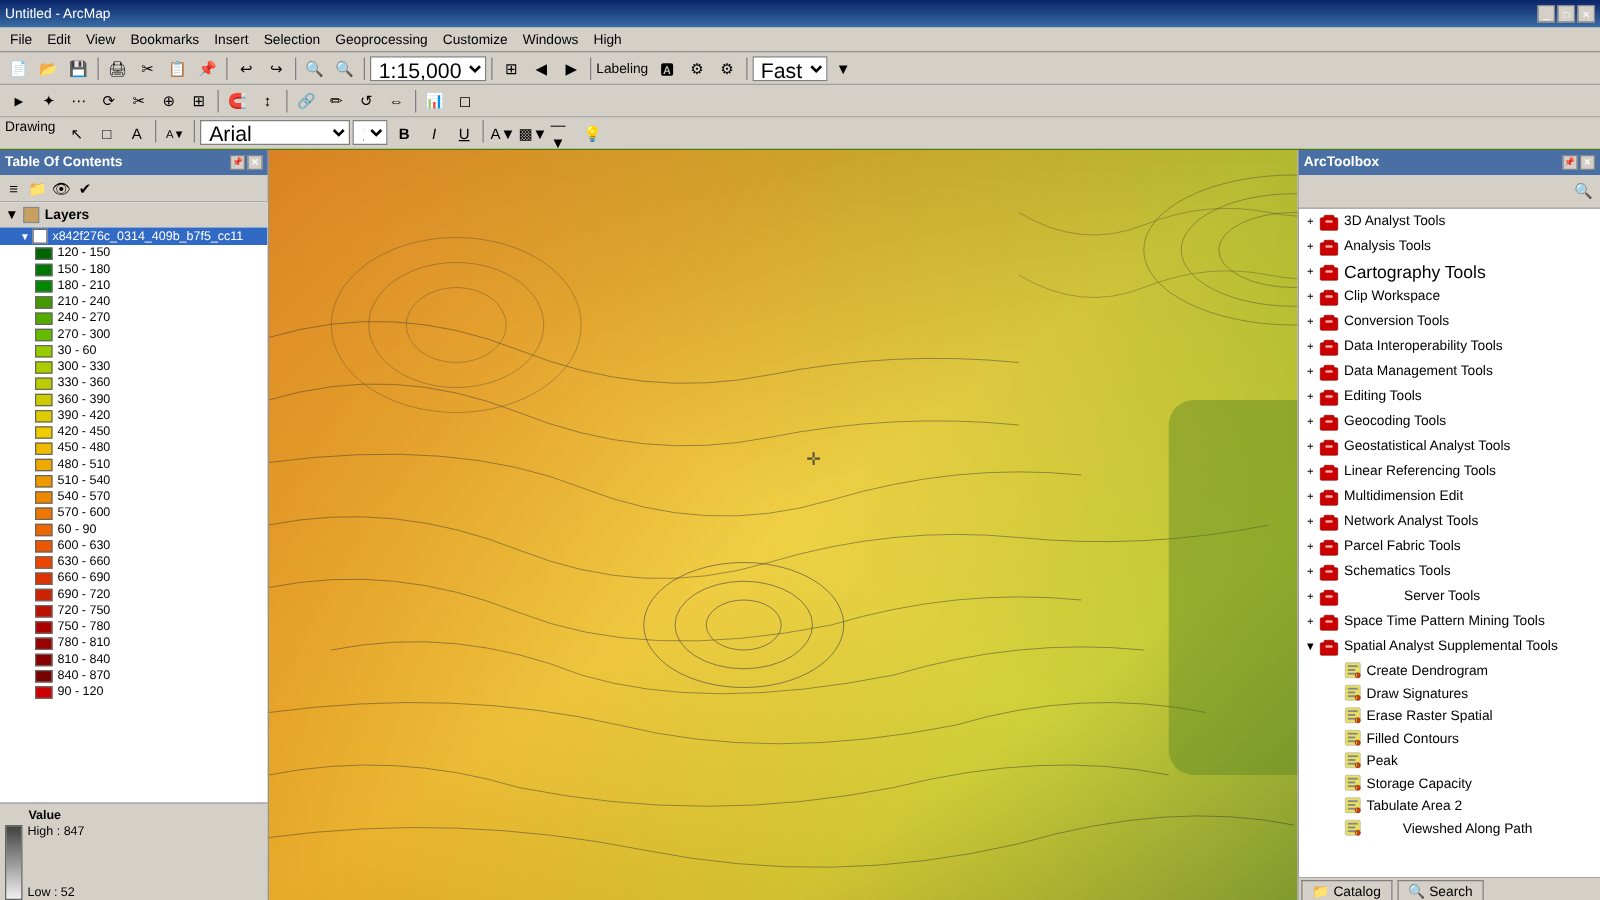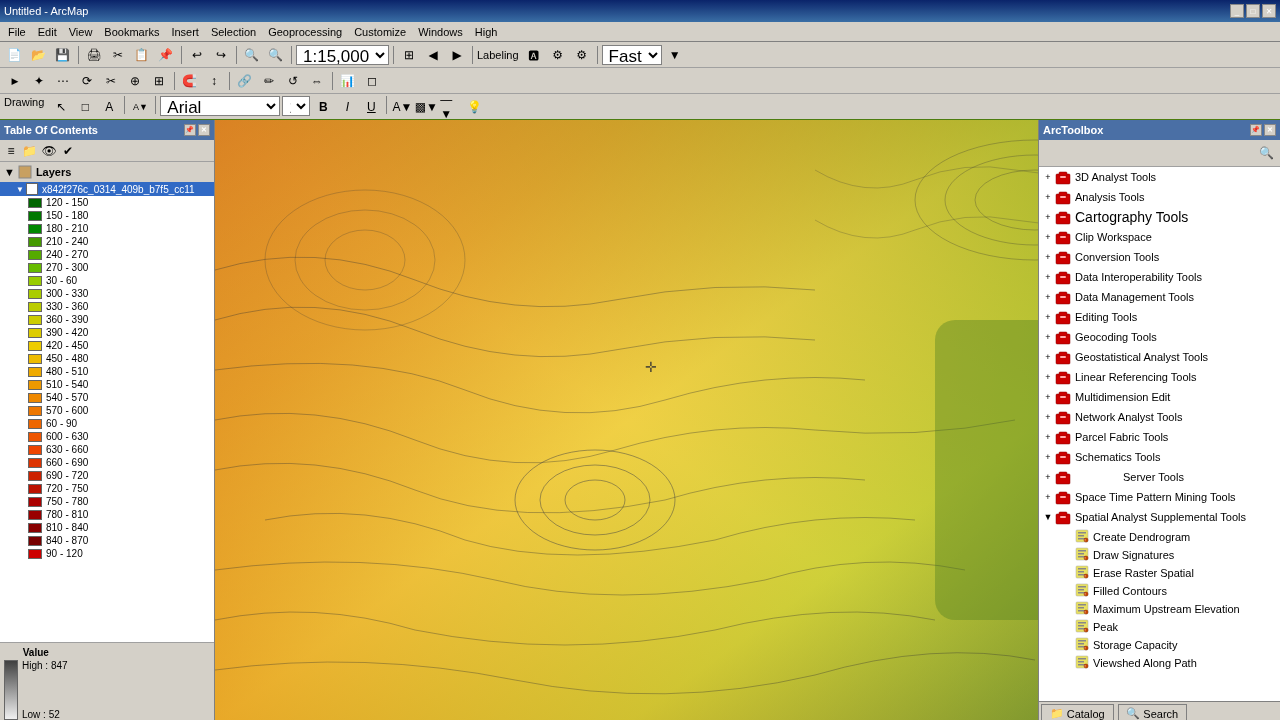--- a/index.html
+++ b/index.html
@@ -828,60 +828,60 @@
           <span style="margin-right: 4px; display: inline-flex; align-items: center; flex-shrink: 0;">
             <svg width="14" height="14" viewBox="0 0 14 14">
           <rect x="1" y="1" width="12" height="12" rx="1" fill="#e8e060" stroke="#aaa" stroke-width="0.5"></rect>
           <rect x="3" y="3" width="8" height="1.5" fill="#888"></rect>
           <rect x="3" y="6" width="6" height="1.5" fill="#888"></rect>
           <rect x="3" y="9" width="7" height="1.5" fill="#888"></rect>
           <circle cx="11" cy="11" r="2" fill="#cc4400" stroke="#882200" stroke-width="0.5"></circle>
           <text x="9.5" y="12.5" font-size="4" fill="white">!</text>
         </svg>
           </span>
-          <span style="font-size: 11px;">Maximum Upstream Elevation</span>
+          <span style="font-size: 11px;">Peak</span>
         </div>
         <div class="toolbox-child-item">
           <span style="margin-right: 4px; display: inline-flex; align-items: center; flex-shrink: 0;">
             <svg width="14" height="14" viewBox="0 0 14 14">
           <rect x="1" y="1" width="12" height="12" rx="1" fill="#e8e060" stroke="#aaa" stroke-width="0.5"></rect>
           <rect x="3" y="3" width="8" height="1.5" fill="#888"></rect>
           <rect x="3" y="6" width="6" height="1.5" fill="#888"></rect>
           <rect x="3" y="9" width="7" height="1.5" fill="#888"></rect>
           <circle cx="11" cy="11" r="2" fill="#cc4400" stroke="#882200" stroke-width="0.5"></circle>
           <text x="9.5" y="12.5" font-size="4" fill="white">!</text>
         </svg>
           </span>
-          <span style="font-size: 11px;">Peak</span>
+          <span style="font-size: 11px;">Storage Capacity</span>
         </div>
         <div class="toolbox-child-item">
           <span style="margin-right: 4px; display: inline-flex; align-items: center; flex-shrink: 0;">
             <svg width="14" height="14" viewBox="0 0 14 14">
           <rect x="1" y="1" width="12" height="12" rx="1" fill="#e8e060" stroke="#aaa" stroke-width="0.5"></rect>
           <rect x="3" y="3" width="8" height="1.5" fill="#888"></rect>
           <rect x="3" y="6" width="6" height="1.5" fill="#888"></rect>
           <rect x="3" y="9" width="7" height="1.5" fill="#888"></rect>
           <circle cx="11" cy="11" r="2" fill="#cc4400" stroke="#882200" stroke-width="0.5"></circle>
           <text x="9.5" y="12.5" font-size="4" fill="white">!</text>
         </svg>
           </span>
-          <span style="font-size: 11px;">Storage Capacity</span>
+          <span style="font-size: 11px;">Tabulate Area 2</span>
         </div>
         <div class="toolbox-child-item">
           <span style="margin-right: 4px; display: inline-flex; align-items: center; flex-shrink: 0;">
             <svg width="14" height="14" viewBox="0 0 14 14">
           <rect x="1" y="1" width="12" height="12" rx="1" fill="#e8e060" stroke="#aaa" stroke-width="0.5"></rect>
           <rect x="3" y="3" width="8" height="1.5" fill="#888"></rect>
           <rect x="3" y="6" width="6" height="1.5" fill="#888"></rect>
           <rect x="3" y="9" width="7" height="1.5" fill="#888"></rect>
           <circle cx="11" cy="11" r="2" fill="#cc4400" stroke="#882200" stroke-width="0.5"></circle>
           <text x="9.5" y="12.5" font-size="4" fill="white">!</text>
         </svg>
           </span>
-          <span style="font-size: 11px;">Viewshed Along Path</span>
+          <span style="font-size: 11px; margin-left: 29px;">Viewshed Along Path</span>
         </div>
         <div class="toolbox-child-item">
           <span style="margin-right: 4px; display: inline-flex; align-items: center; flex-shrink: 0;">
             <svg width="14" height="14" viewBox="0 0 14 14">
           <rect x="1" y="1" width="12" height="12" rx="1" fill="#e8e060" stroke="#aaa" stroke-width="0.5"></rect>
           <rect x="3" y="3" width="8" height="1.5" fill="#888"></rect>
           <rect x="3" y="6" width="6" height="1.5" fill="#888"></rect>
           <rect x="3" y="9" width="7" height="1.5" fill="#888"></rect>
           <circle cx="11" cy="11" r="2" fill="#cc4400" stroke="#882200" stroke-width="0.5"></circle>
           <text x="9.5" y="12.5" font-size="4" fill="white">!</text>

